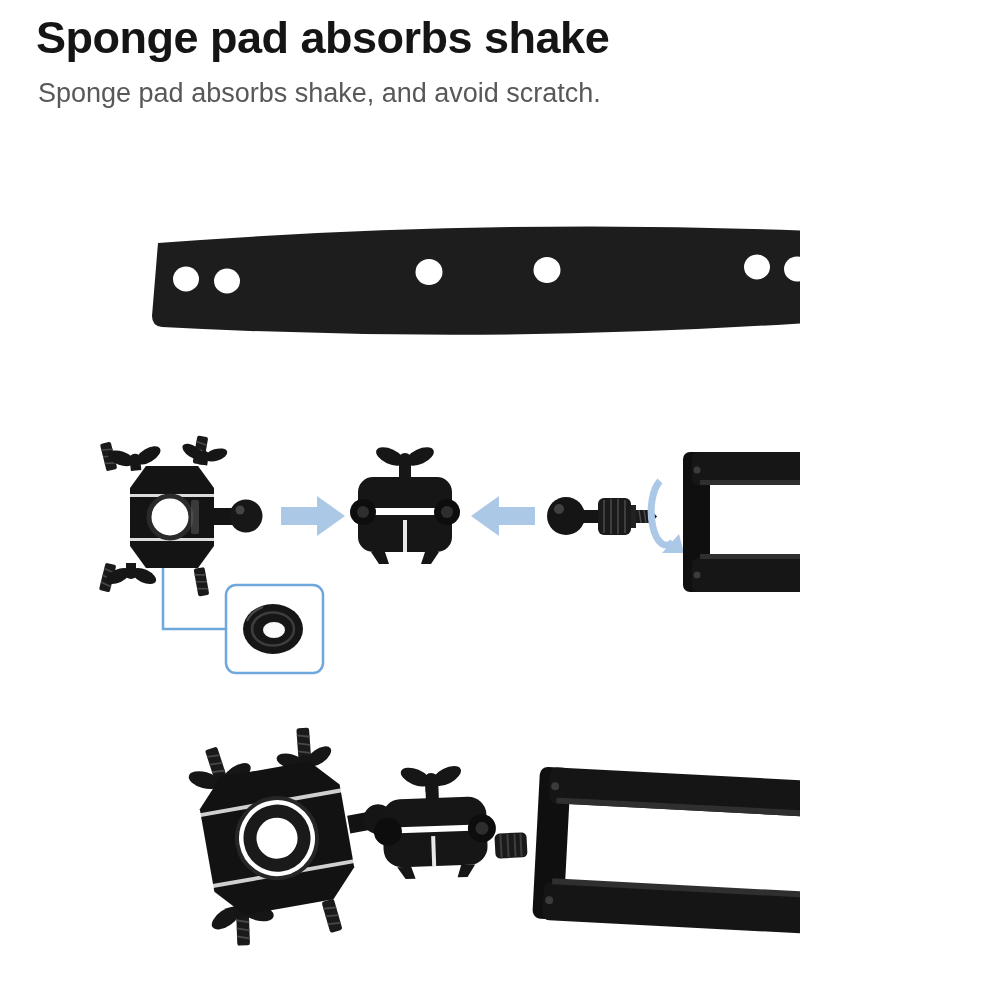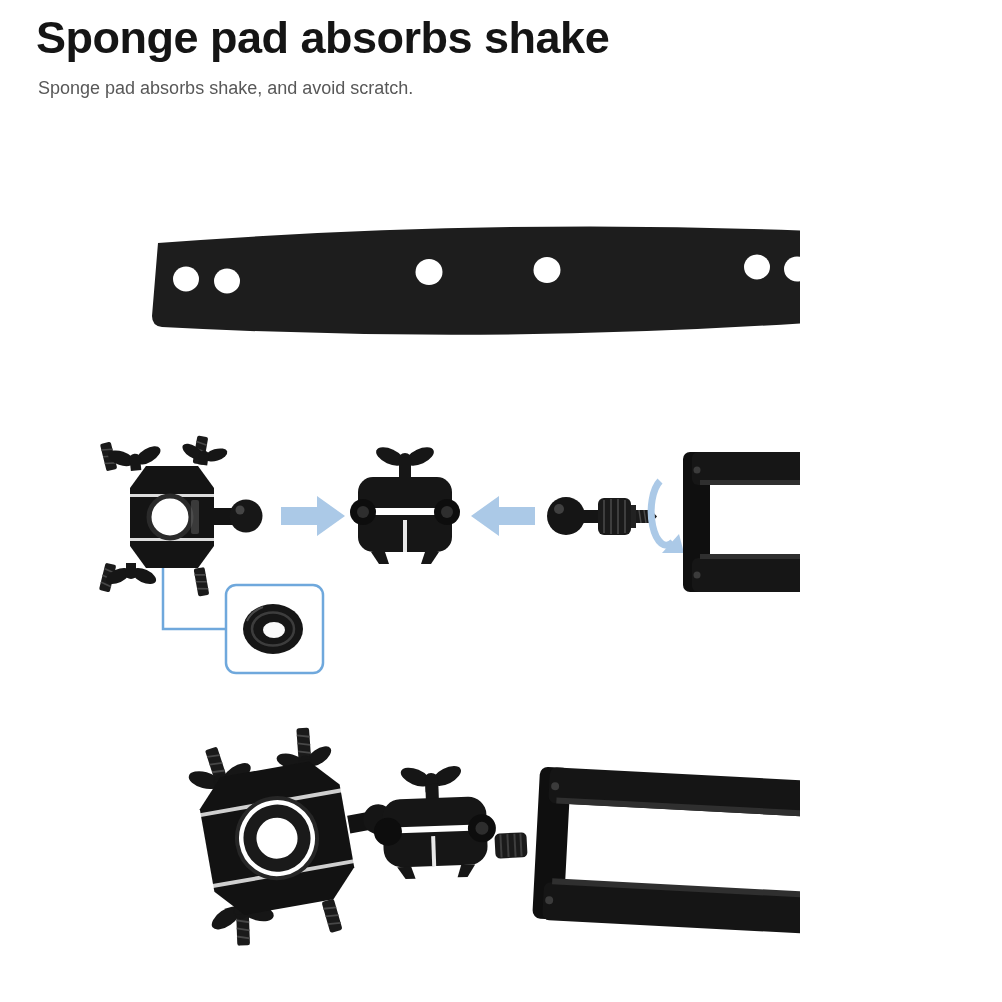--- a/index.html
+++ b/index.html
@@ -19,21 +19,21 @@
     font-size: 45px;
     font-weight: 600;
     letter-spacing: -0.5px;
     color: #151515;
   }
   .page-subtitle {
     position: absolute;
     left: 38px;
     top: 78px;
     margin: 0;
-    font-size: 18px;
+    font-size: 27px;
     font-weight: 400;
     color: #585858;
   }
   svg.diagram {
     position: absolute;
     left: 0;
     top: 0;
   }
 </style>
 </head>

